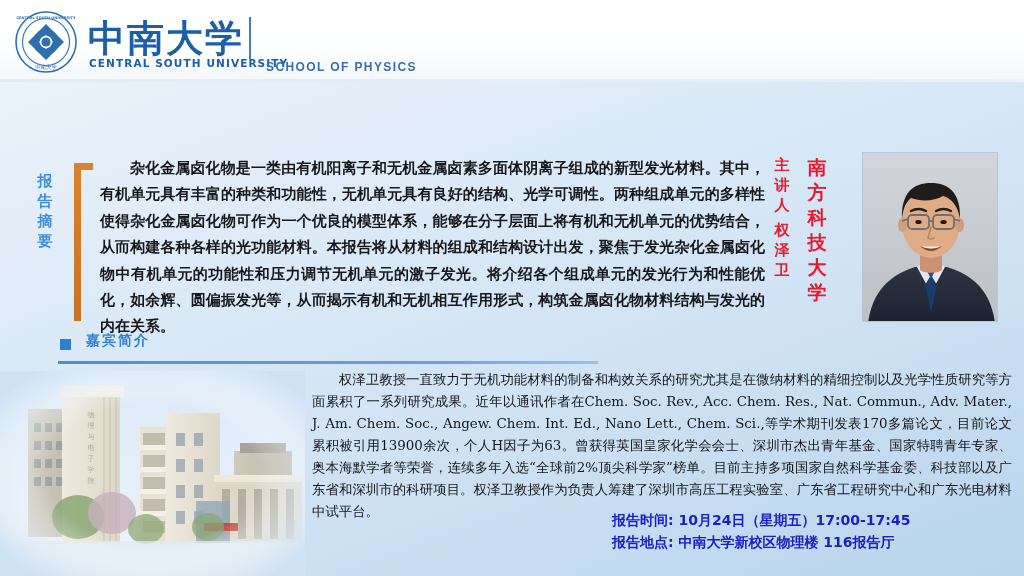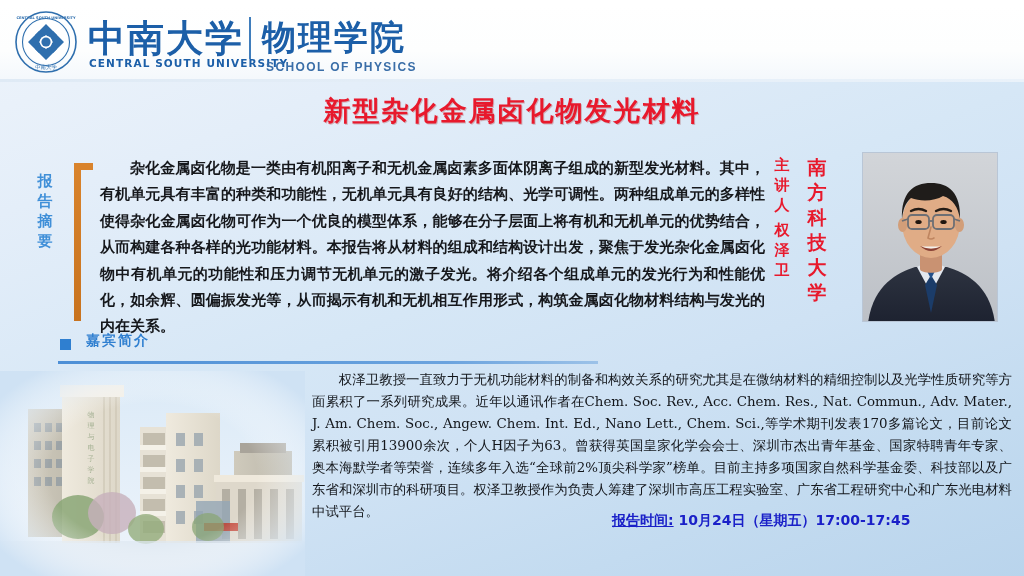--- a/index.html
+++ b/index.html
@@ -161,21 +161,21 @@
   }
 
   
   #event-details {
     position:absolute; left:612px; top:505px; width:400px;
     font-family:"DejaVu Sans","Liberation Sans",sans-serif;
     font-size:14px; font-weight:bold; line-height:21.5px;
     color:#1a20c8;
   }
   #event-details .row { white-space:nowrap; }
-  #event-details .lbl { letter-spacing:0;text-decoration:underline; }
+  #event-details .lbl { letter-spacing:0; }
   #event-details .val { }
 </style>
 </head>
 <body>
 
 <div id="poster">
 
   <div id="header">
 
     <div id="logo-wrap">
@@ -194,27 +194,25 @@
         <g fill="#2f6fae" font-size="3.6" font-family="DejaVu Sans, sans-serif" font-weight="bold">
           <text x="38" y="9.6" text-anchor="middle">CENTRAL SOUTH UNIVERSITY</text>
         </g>
         <text x="38" y="60" text-anchor="middle" fill="#2f6fae" font-size="5.4" font-family="DejaVu Serif, serif">中南大学</text>
       </svg>
     </div>
 
     <div id="wordmark-cn">中南大学</div>
     <div id="wordmark-en">CENTRAL SOUTH UNIVERSITY</div>
     <div id="logo-divider"></div>
-    <div id="school-cn">物理学院</div>
     <div id="school-en">SCHOOL OF PHYSICS</div>
 
   </div>
   <div id="header-rule"></div>
 
-  <div id="talk-title">新型杂化金属卤化物发光材料</div>
 
   <div id="abstract-label">报<br>告<br>摘<br>要</div>
 
   <div id="abstract-bracket">
     <div class="bar"></div>
     <div class="cap"></div>
   </div>
 
   <div id="abstract-text">杂化金属卤化物是一类由有机阳离子和无机金属卤素多面体阴离子组成的新型发光材料。其中，有机单元具有丰富的种类和功能性，无机单元具有良好的结构、光学可调性。两种组成单元的多样性使得杂化金属卤化物可作为一个优良的模型体系，能够在分子层面上将有机和无机单元的优势结合，从而构建各种各样的光功能材料。本报告将从材料的组成和结构设计出发，聚焦于发光杂化金属卤化物中有机单元的功能性和压力调节无机单元的激子发光。将介绍各个组成单元的发光行为和性能优化，如余辉、圆偏振发光等，从而揭示有机和无机相互作用形式，构筑金属卤化物材料结构与发光的内在关系。</div>
 
@@ -395,15 +393,19 @@
     </svg>
   </div>
 
   <div id="bio-text">权泽卫教授一直致力于无机功能材料的制备和构效关系的研究尤其是在微纳材料的精细控制以及光学性质研究等方面累积了一系列研究成果。近年以通讯作者在Chem. Soc. Rev., Acc. Chem. Res., Nat. Commun., Adv. Mater., J. Am. Chem. Soc., Angew. Chem. Int. Ed., Nano Lett., Chem. Sci.,等学术期刊发表170多篇论文，目前论文累积被引用13900余次，个人H因子为63。曾获得英国皇家化学会会士、深圳市杰出青年基金、国家特聘青年专家、奥本海默学者等荣誉，连续多年入选“全球前2%顶尖科学家”榜单。目前主持多项国家自然科学基金委、科技部以及广东省和深圳市的科研项目。权泽卫教授作为负责人筹建了深圳市高压工程实验室、广东省工程研究中心和广东光电材料中试平台。</div>
 
   <div id="event-details">
     <div class="row">
       <span class="lbl">报告时间:</span>
       <span class="val">10月24日（星期五）17:00-17:45</span>
     </div>
+    <div class="row">
+      <span class="lbl">报告地点:</span>
+      <span class="val">中南大学新校区物理楼 116报告厅</span>
+    </div>
   </div>
 
 </div>
 
 </body></html>

